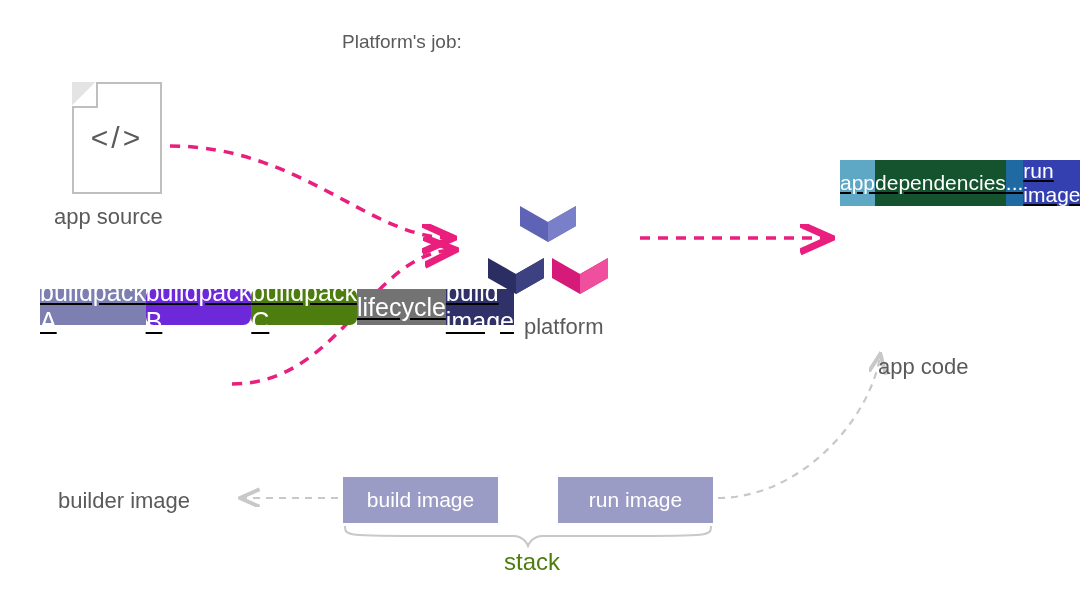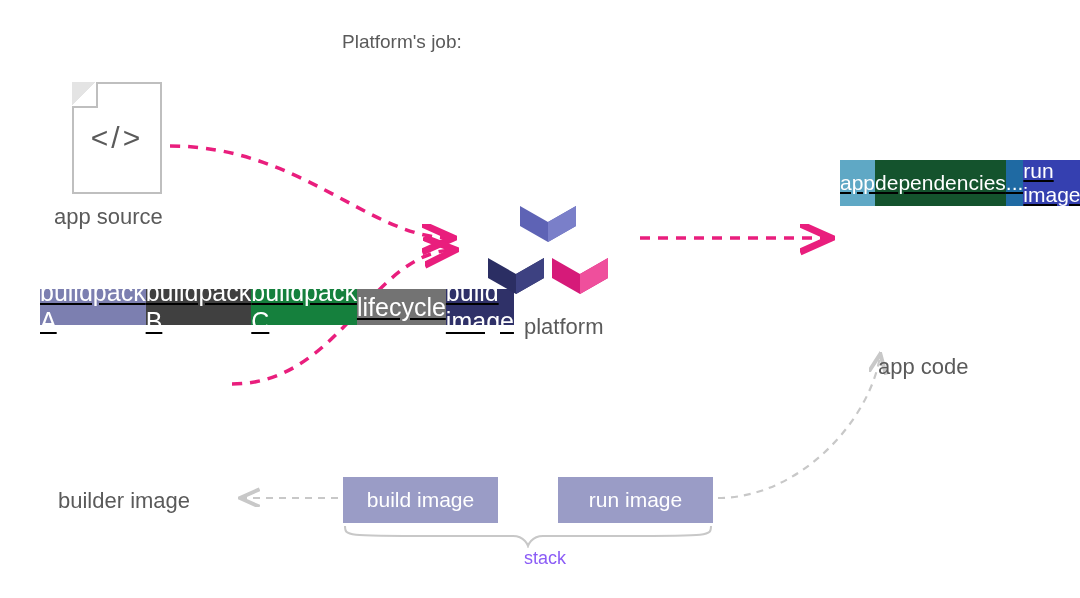--- a/index.html
+++ b/index.html
@@ -55,22 +55,22 @@
   .stack {
     display: flex; flex-direction: row; text-decoration: underline;
   }
   .builder-stack { left: 40px; top: 289px; width: 189px; }
   .row {
     height: 36px;
     display: flex; align-items: center; justify-content: center;
     color: #fff; font-size: 25px; font-weight: 400;
   }
   .bp-a { background: #7c7fb0; }
-  .bp-b { background: #404040; }
-  .bp-c { background: #15803d; }
+  .bp-b { background: #6d28d9; border-radius: 8px; }
+  .bp-c { background: #4d7c0f; border-radius: 7px; }
   .lifecycle { background: #737373; }
   .build-img-row { background: #2f3168; }
 
   
   .app-stack { left: 840px; top: 160px; width: 195px; }
   .app-row { height: 46px; font-size: 21px; }
   .app-1 { background: #5fa8c5; }
   .app-2 { background: #14532d; }
   .app-3 { background: #1f6aa3; }
   .app-4 { background: #3540b0; }
@@ -83,21 +83,21 @@
     display: flex; align-items: center; justify-content: center;
   }
   .build-mid { left: 343px; top: 477px; }
   .run-mid { left: 558px; top: 477px; }
 
   
   .brace {
     left: 343px; top: 524px; width: 370px; height: 24px;
   }
   .brace svg { width: 100%; height: 100%; }
-  .stack-label { left: 524px; top: 548px; font-size: 18px; color: #8b5cf6; }
+  .stack-label { left: 504px; top: 548px; font-size: 24px; color: #4d7c0f; }
 
   
   .platform-logo { left: 468px; top: 178px; width: 160px; height: 130px; }
   .platform-label { left: 524px; top: 314px; }
 
   
   svg.arrows {
     position: absolute; left: 0; top: 0;
     width: 1080px; height: 598px;
     pointer-events: none;

